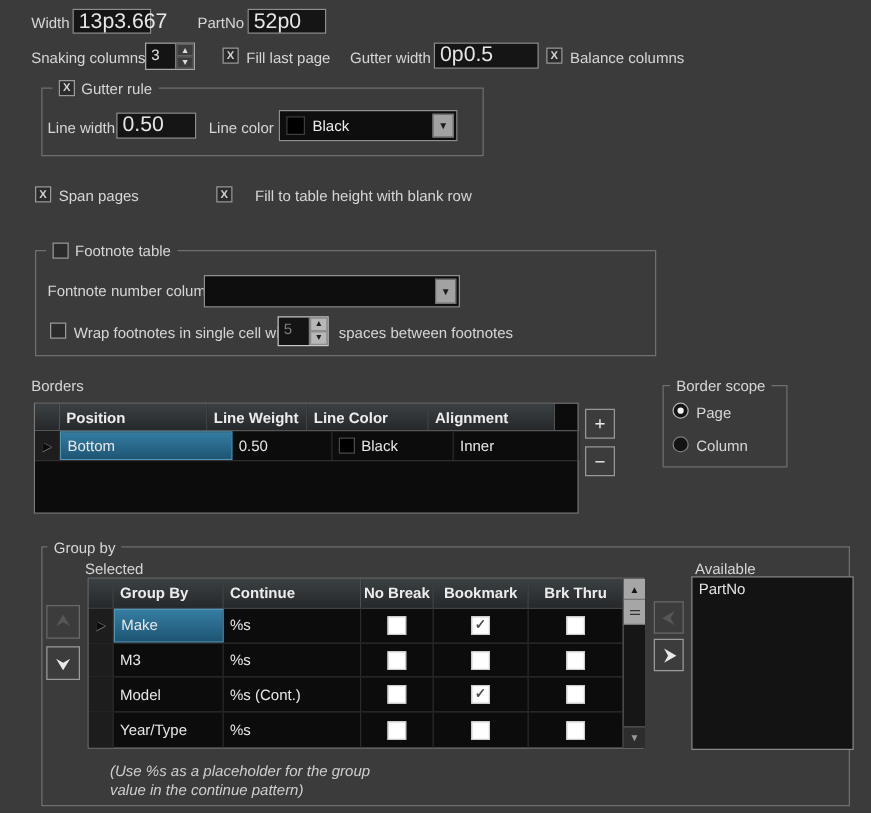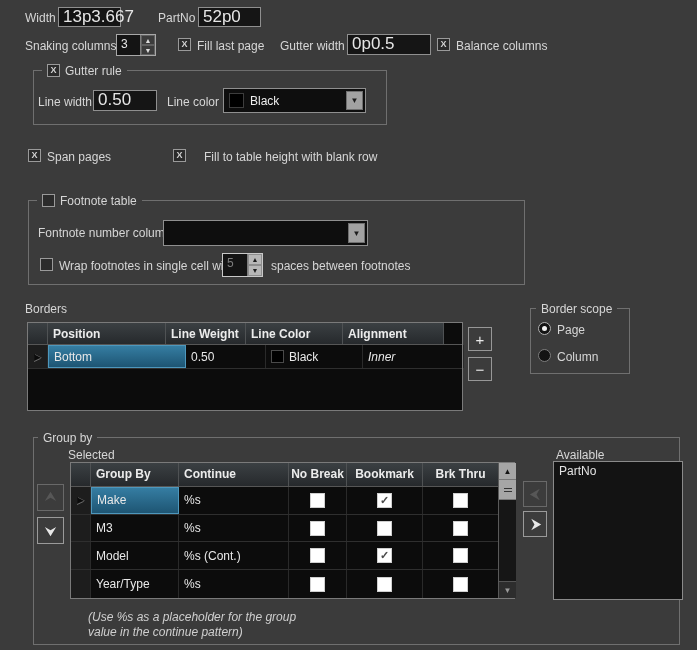--- a/index.html
+++ b/index.html
@@ -175,21 +175,21 @@
   <div class="trow" style="height:24px;">
     <div class="tc markc ctr" style="width:20px;">
       <span class="mark on">▶</span>
     </div>
     <div class="tc selcell" style="width:138px;">Bottom</div>
     <div class="tc" style="width:80px;">0.50</div>
     <div class="tc swl" style="width:97px;">
       <span class="sw"></span>
       <span>Black</span>
     </div>
-    <div class="tc" style="width:101px;font-style:italic;">Inner</div>
+    <div class="tc" style="width:101px;">Inner</div>
   </div>
 </div>
 <div class="pbtn" style="left:468px; top:327px; width:24px; height:24px;">+</div>
 <div class="pbtn" style="left:468px; top:357px; width:24px; height:24px;">−</div>
 
 <div class="gbox" style="left:530px; top:308px; width:100px; height:66px;">
   <div class="legend" style="left:5px;">
     <span>Border scope</span>
   </div>
 </div>

